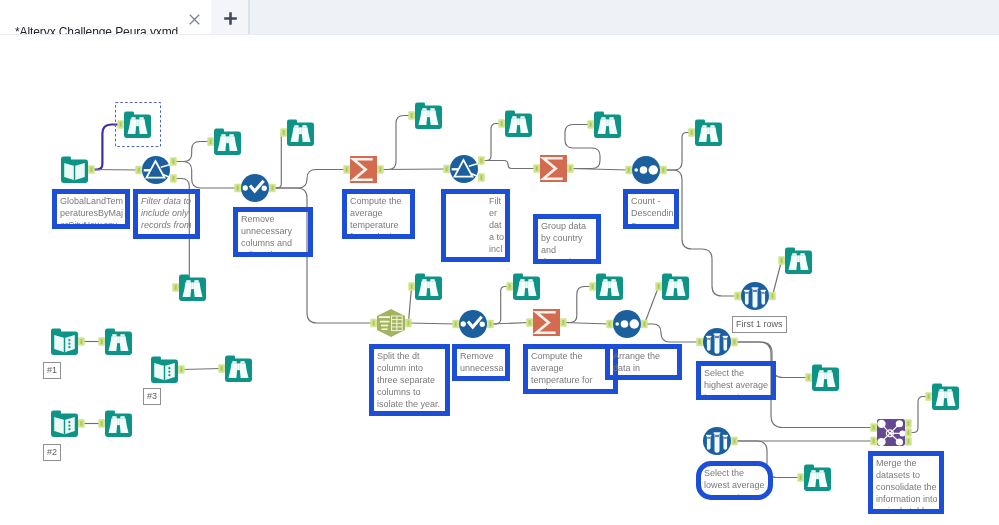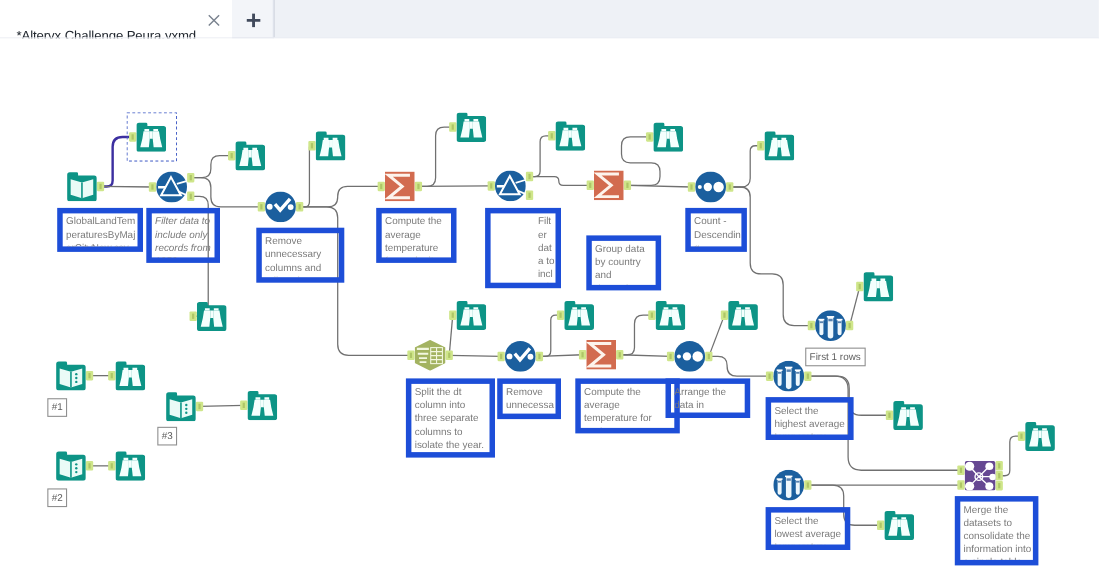--- a/index.html
+++ b/index.html
@@ -690,21 +690,21 @@
         <div class="anno" id="a-select-remove" style="left: 233px; top: 172px; width: 80px; height: 50px;">Remove unnecessary columns and adjust data types.</div>
         <div class="anno" id="a-summarize-city" style="left: 342px; top: 154px; width: 73px; height: 50px;">Compute the average temperature for each city.</div>
         <div class="anno" id="a-filter-25deg" style="left: 441px; top: 154px; width: 69px; height: 73px; padding-left: 43px;">Filter data to include only temperatures greater than or equal to 25 degrees.</div>
         <div class="anno" id="a-group-country" style="left: 533px; top: 154px; width: 68px; height: 50px; margin-top: 25px;">Group data by country and determine the count of cities.</div>
         <div class="anno" id="a-count-desc" style="left: 623px; top: 154px; width: 56px; height: 40px;">Count - Descending</div>
         <div class="anno" id="a-split-dt" style="left: 369px; top: 309px; width: 81px; height: 72px;">Split the dt column into three separate columns to isolate the year.</div>
         <div class="anno" id="a-remove-cols" style="left: 452px; top: 309px; width: 58px; height: 37px;">Remove unnecessary columns.</div>
         <div class="anno" id="a-summarize-year" style="left: 523px; top: 309px; width: 95px; height: 50px;">Compute the average temperature for each year.</div>
         <div class="anno" id="a-sort-desc" style="left: 605px; top: 309px; width: 77px; height: 36px;">Arrange the data in descending order.</div>
         <div class="anno" id="a-sample-high" style="left: 696px; top: 326px; width: 80px; height: 39px;">Select the highest average temperature.</div>
-        <div class="anno" id="a-sample-low" style="left: 696px; top: 426px; width: 77px; height: 39px;">Select the lowest average temperature.</div>
+        <div class="anno" id="a-sample-low" style="left: 696px; top: 426px; width: 77px; height: 39px; border-radius: 15px;">Select the lowest average temperature.</div>
         <div class="anno" id="a-join-merge" style="left: 868px; top: 416px; width: 76px; height: 63px;">Merge the datasets to consolidate the information into a single table.</div>
         <div class="minianno" id="m-first1rows" style="left: 732px; top: 281px; width: 55px; height: 17px;">First 1 rows</div>
         <div class="minianno" id="m-hash1" style="left: 43px; top: 327px; width: 18px; height: 17px;">#1</div>
         <div class="minianno" id="m-hash2" style="left: 43px; top: 409px; width: 18px; height: 17px;">#2</div>
         <div class="minianno" id="m-hash3" style="left: 143px; top: 353px; width: 18px; height: 17px;">#3</div>
       </div>
   </div>
 </div>
 
 </body></html>

